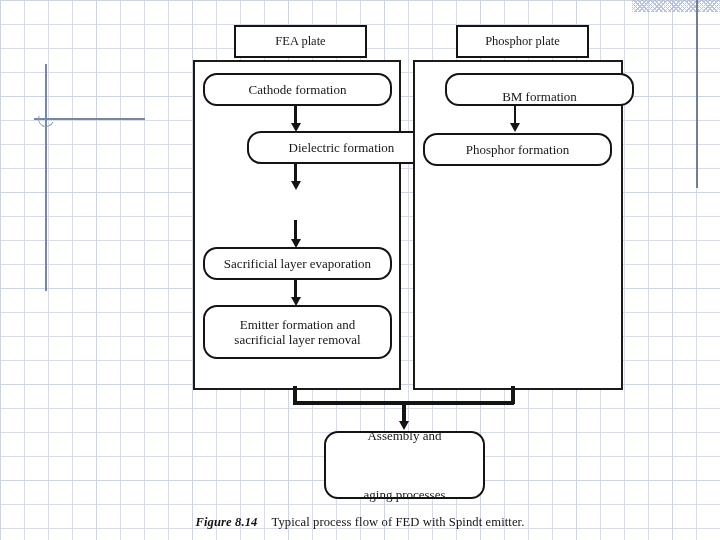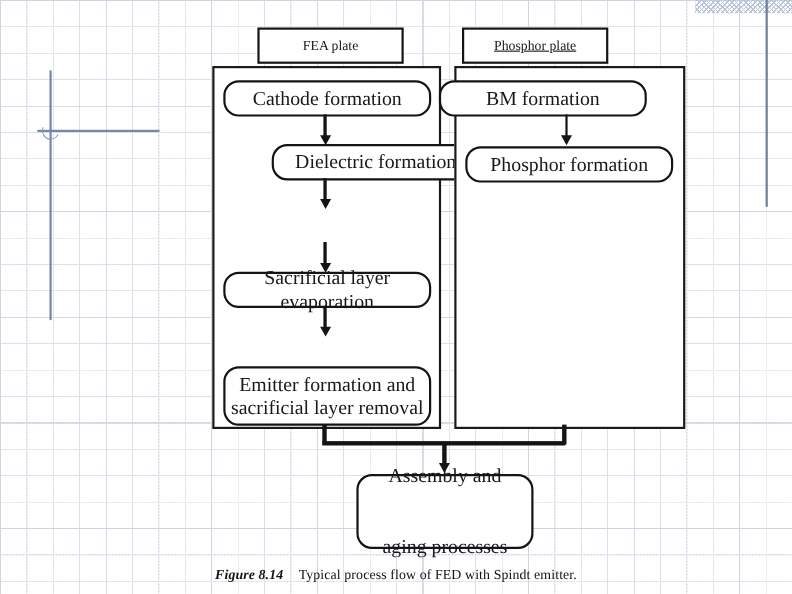--- a/index.html
+++ b/index.html
@@ -57,21 +57,21 @@
 
   .node{
     position:absolute;border:2.2px solid #141414;background:#fff;
     display:flex;align-items:center;justify-content:center;
     text-align:center;color:#17171c;line-height:1.18;
     box-shadow:inset 0 0 0 1.1px #ffffff;
   }
   .node span{display:block;padding:0 4px;}
 
   .t14{font-size:12.5px;}
-  .t13{font-size:18px;border-radius:14px;}
+  .t13{font-size:13px;border-radius:14px;}
 
   
   .arrow{position:absolute;width:3px;background:#141414;}
   .arrow::after{
     content:"";position:absolute;left:50%;bottom:-8px;transform:translateX(-50%);
     border-left:5.5px solid transparent;border-right:5.5px solid transparent;
     border-top:9px solid #141414;
   }
   .merge-left{position:absolute;background:#141414;}
   .caption{
@@ -112,32 +112,32 @@
     </div>
     <div class="arrow" style="left:294px;top:162px;height:20px;"></div>
 
     <div class="arrow" style="left:294px;top:220px;height:20px;"></div>
 
     <div class="node t13" style="left:203px;top:247px;width:185px;height:29px;">
       <span>Sacrificial layer evaporation</span>
     </div>
     <div class="arrow" style="left:294px;top:278px;height:20px;"></div>
 
-    <div class="node t13" style="left:203px;top:305px;width:185px;height:50px;flex-direction:column;margin-top:28px;">
+    <div class="node t13" style="left:203px;top:305px;width:185px;height:50px;flex-direction:column;">
       <span>Emitter formation and</span>
       <span>sacrificial layer removal</span>
     </div>
 
-    <div class="node t14" style="left:420px;top:25px;width:129px;height:29px;text-decoration:underline;">
+    <div class="node t14" style="left:456px;top:25px;width:129px;height:29px;">
       <span>Phosphor plate</span>
     </div>
 
     <div class="panel" style="left:413px;top:60px;width:206px;height:326px;"></div>
 
-    <div class="node t13" style="left:399px;top:73px;width:185px;height:29px;">
+    <div class="node t13" style="left:445px;top:73px;width:185px;height:29px;align-items:flex-end;">
       <span>BM formation</span>
     </div>
     <div class="arrow" style="left:514px;top:104px;height:20px;width:2px;"></div>
 
     <div class="node t13" style="left:423px;top:133px;width:185px;height:29px;">
       <span>Phosphor formation</span>
     </div>
 
     <div class="merge-left" style="left:293px;top:386px;width:3.5px;height:18px;"></div>
     <div class="merge-left" style="left:511px;top:386px;width:3.5px;height:18px;"></div>

